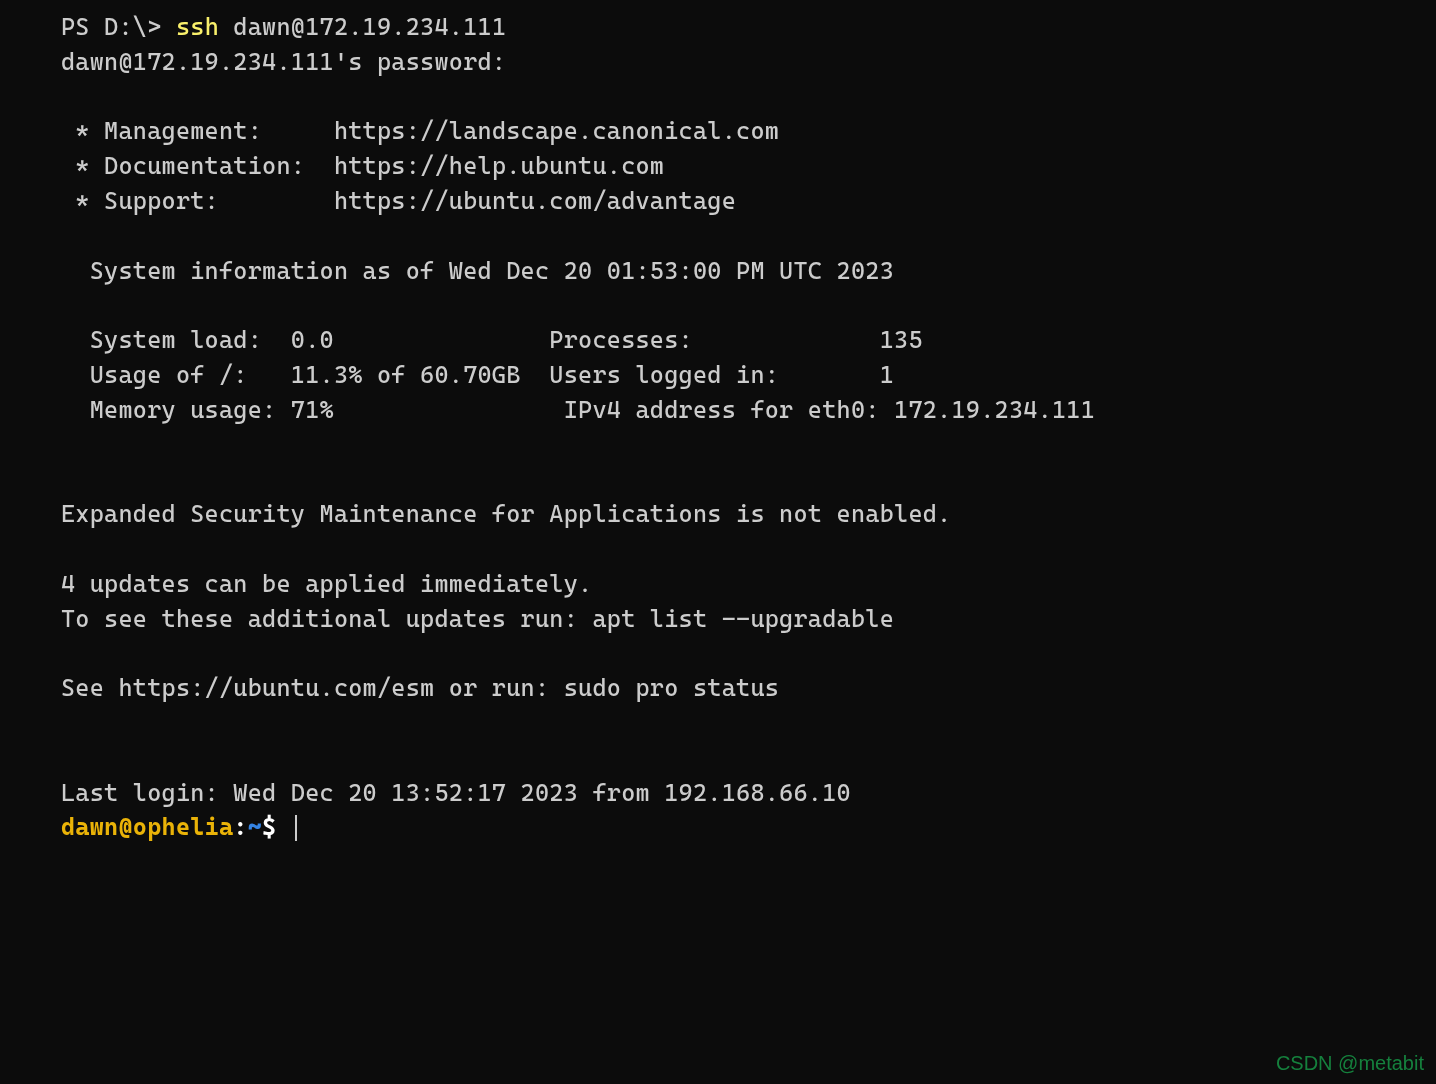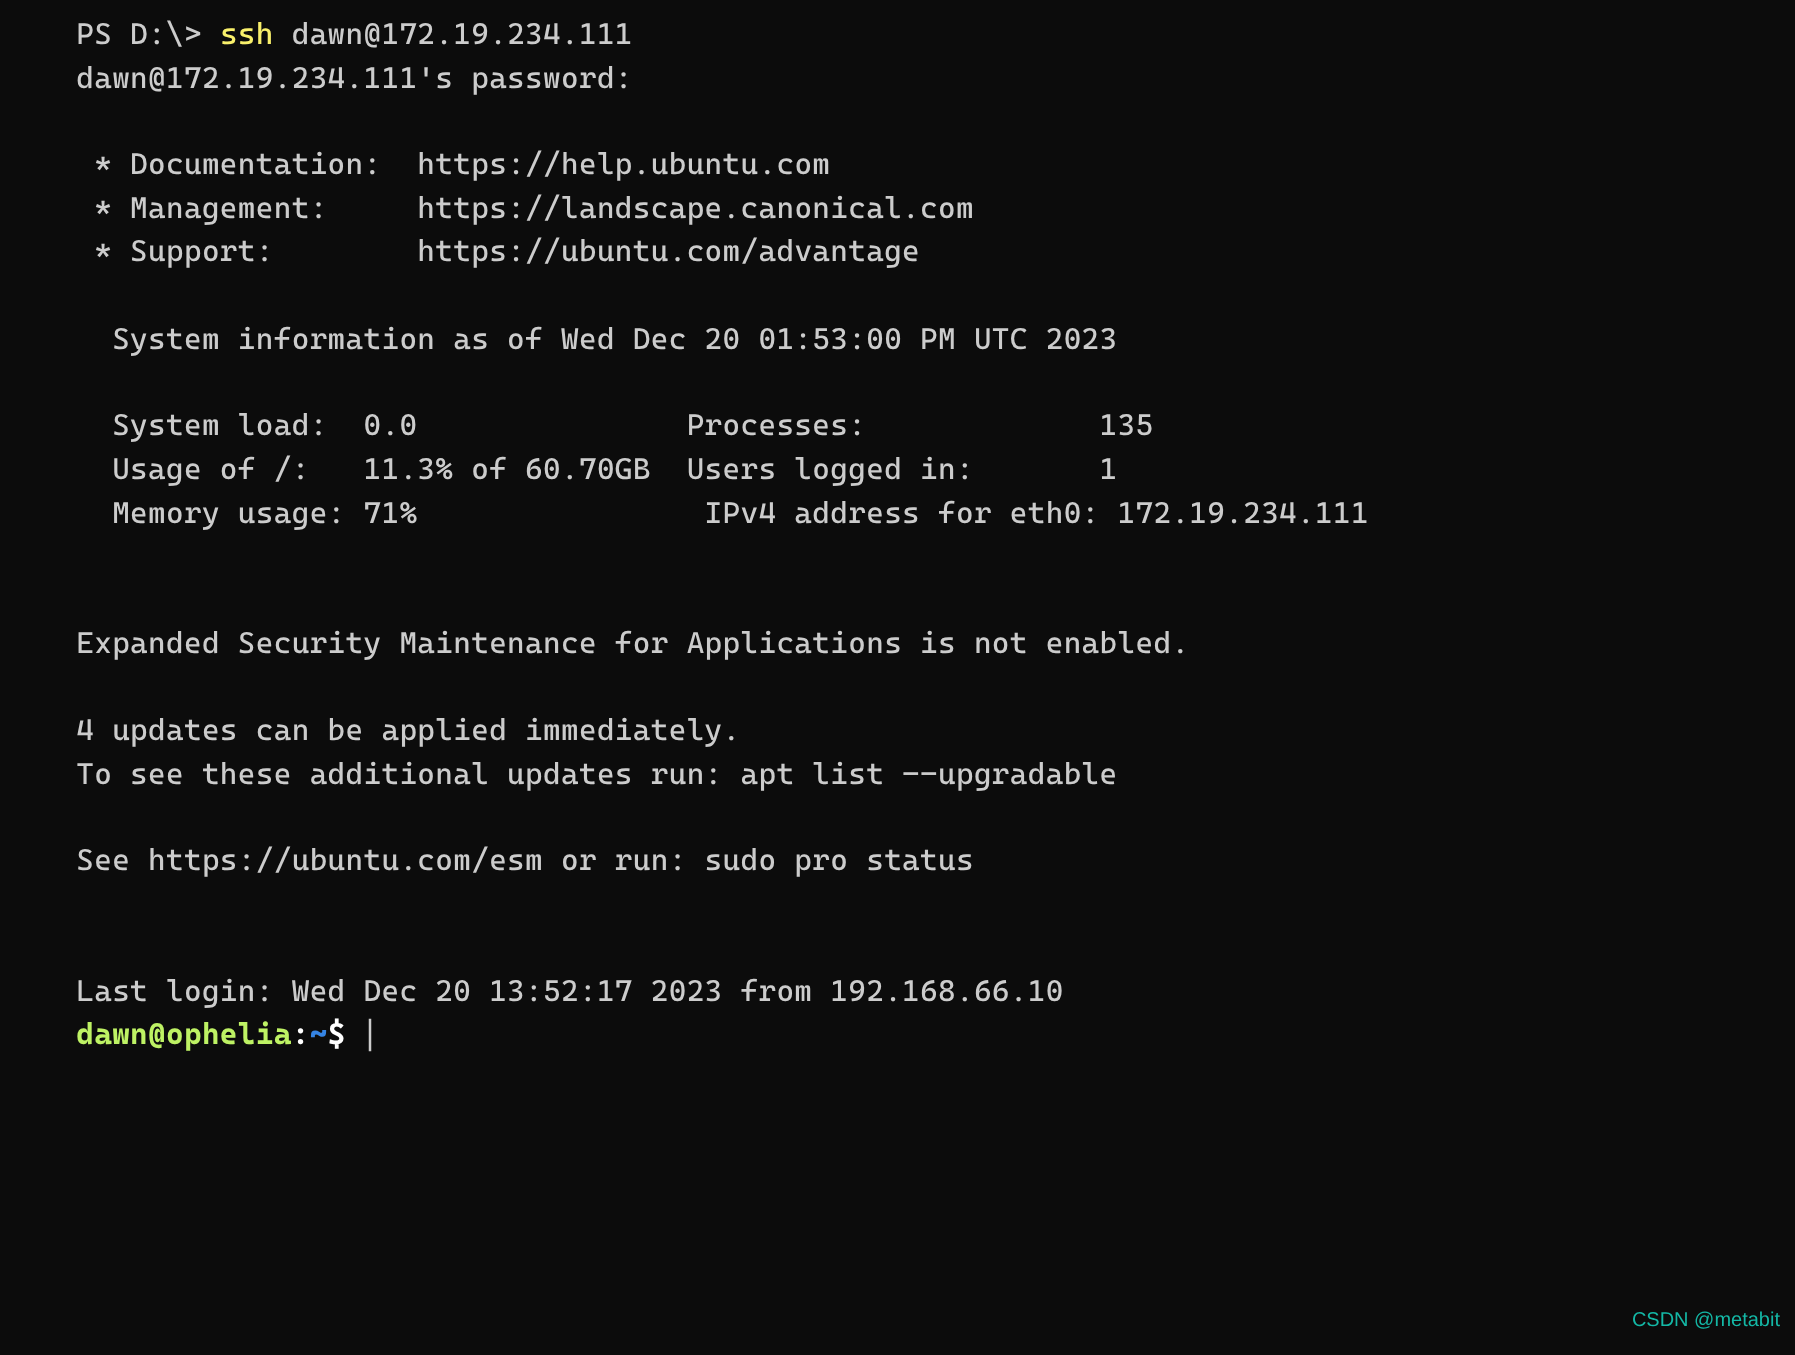--- a/index.html
+++ b/index.html
@@ -21,61 +21,61 @@
       font-weight: 500;
     }
     .line {
       white-space: pre;
       margin-left: 45px;
     }
     .cmd-yellow {
       color: #f9f06b;
     }
     .prompt-green {
-      color: #bef264;
+      color: #eab308;
       font-weight: bold;
     }
     .prompt-blue {
       color: #3584e4;
       font-weight: bold;
     }
     .prompt-white {
       color: #ffffff;
       font-weight: bold;
     }
     .cursor {
       display: inline-block;
       width: 2px;
       height: 26px;
       background: #cccccc;
       vertical-align: text-bottom;
       margin-left: 4px;
     }
     .watermark {
       position: absolute;
-      bottom: 16px;
+      bottom: 6px;
       right: 12px;
-      font-size: 16px;
-      color: #14b8a6;
+      font-size: 20px;
+      color: #15803d;
       font-family: Arial, sans-serif;
       font-weight: normal;
     }
     .terminal {
       letter-spacing: 0.3px;
     }
   </style>
 </head>
 <body>
 
 <div class="terminal">
   <div class="line"><span>PS D:\&gt; </span><span class="cmd-yellow">ssh</span><span> dawn@172.19.234.111</span></div>
   <div class="line">dawn@172.19.234.111's password:</div>
   <div class="line"> </div>
+  <div class="line"><span> * Management:     </span><span>https://landscape.canonical.com</span></div>
   <div class="line"><span> * Documentation:  </span><span>https://help.ubuntu.com</span></div>
-  <div class="line"><span> * Management:     </span><span>https://landscape.canonical.com</span></div>
   <div class="line"><span> * Support:        </span><span>https://ubuntu.com/advantage</span></div>
   <div class="line"> </div>
   <div class="line">  System information as of Wed Dec 20 01:53:00 PM UTC 2023</div>
   <div class="line"> </div>
   <div class="line">  System load:  0.0               Processes:             135</div>
   <div class="line">  Usage of /:   11.3% of 60.70GB  Users logged in:       1</div>
   <div class="line">  Memory usage: 71%                IPv4 address for eth0: 172.19.234.111</div>
   <div class="line"> </div>
   <div class="line"> </div>
   <div class="line">Expanded Security Maintenance for Applications is not enabled.</div>

